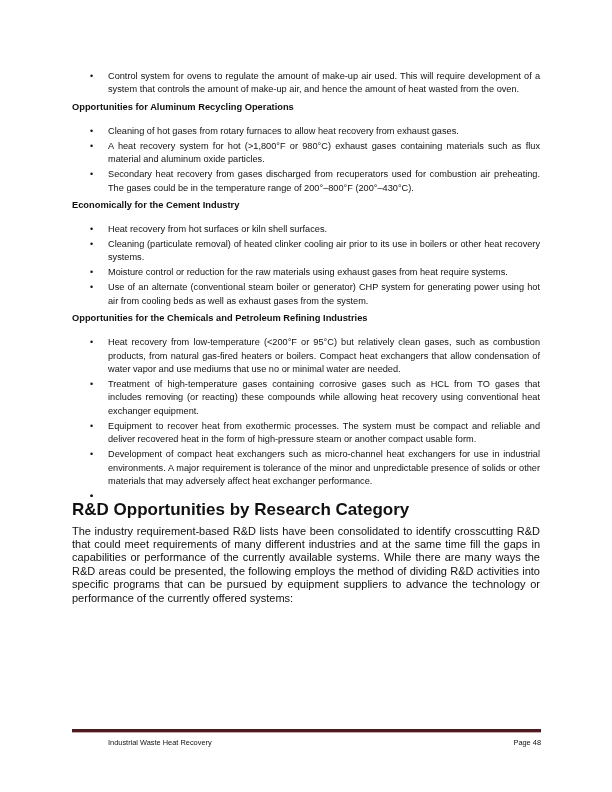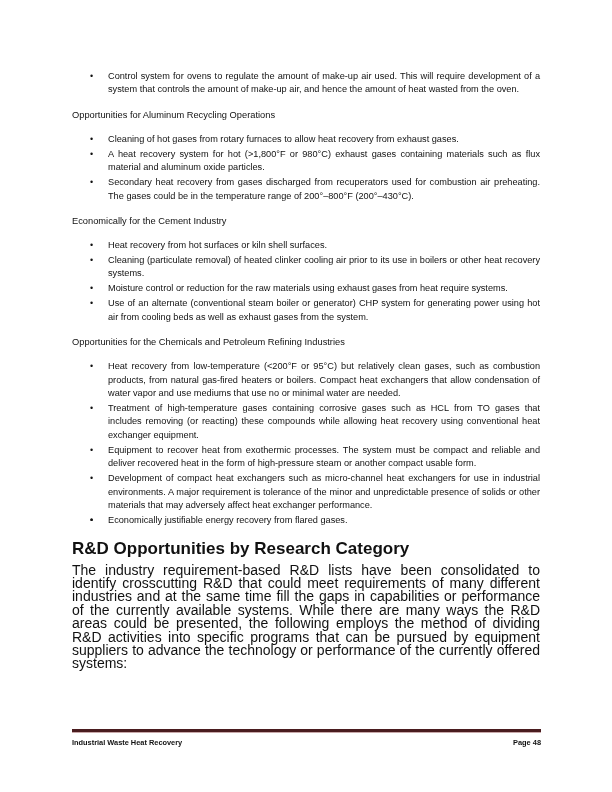--- a/index.html
+++ b/index.html
@@ -1,31 +1,31 @@
 <!DOCTYPE html>
 <html><head>
 <meta charset="utf-8">
 <style>
   html, body { margin: 0; padding: 0; background: #ffffff; }
   body { width: 612px; height: 792px; position: relative; overflow: hidden;
          font-family: "Liberation Sans", sans-serif; color: #111; }
   .page { position: absolute; left: 72px; top: 70px; width: 468px; }
-  .p { font-size: 14px; line-height: 13.4px; text-align: justify; margin: 0; }
+  .p { font-size: 11px; line-height: 13.4px; text-align: justify; margin: 0; }
   ul.bl { list-style: none; margin: 0; padding: 0; }
   ul.bl li { position: relative; padding-left: 36px; font-size: 9.2px; line-height: 13.4px;
              text-align: justify; margin: 0 0 1.6px 0; }
   ul.bl li .bullet { position: absolute; left: 18px; top: 0; font-size: 9px; }
-  .h3 { font-size: 9.3px; font-weight: normal; margin: 12px 0 12px 0; line-height: 12px; }
+  .h3 { font-size: 9.3px; font-weight: bold; margin: 4px 0 12px 0; line-height: 12px; }
   .h2 { font-size: 17px; font-weight: bold; margin: 14px 0 8px 0; line-height: 14px; }
   .sec1 { margin-top: 0; }
   .footer { position: absolute; left: 72px; width: 469px; top: 729px; }
   .rule-dark { height: 3px; background: #4a1c1f; }
   .rule-light { height: 1px; background: #c9a9aa; margin-top: 0px; }
-  .footer-row { display: flex; justify-content: space-between; font-size: 7.4px; font-weight: bold;
-                margin-top: 5px; }
+  .footer-row { display: flex; justify-content: space-between; font-size: 7.4px; font-weight: normal;
+                margin-top: 5px; margin-left: 36px; }
 </style>
 </head>
 <body>
 
 <div class="page">
 
   <ul class="bl sec1">
     <li><span class="bullet">•</span><span>Control system for ovens to regulate the amount of make-up air used. This will require development of a system that controls the amount of make-up air, and hence the amount of heat wasted from the oven.</span></li>
   </ul>
 
@@ -44,21 +44,21 @@
     <li><span class="bullet">•</span><span>Use of an alternate (conventional steam boiler or generator) CHP system for generating power using hot air from cooling beds as well as exhaust gases from the system.</span></li>
   </ul>
 
   <div class="h3">Opportunities for the Chemicals and Petroleum Refining Industries</div>
   <ul class="bl">
     <li><span class="bullet">•</span><span>Heat recovery from low-temperature (&lt;200°F or 95°C) but relatively clean gases, such as combustion products, from natural gas-fired heaters or boilers. Compact heat exchangers that allow condensation of water vapor and use mediums that use no or minimal water are needed.</span></li>
     <li><span class="bullet">•</span><span>Treatment of high-temperature gases containing corrosive gases such as HCL from TO gases that includes removing (or reacting) these compounds while allowing heat recovery using conventional heat exchanger equipment.</span></li>
     <li><span class="bullet">•</span><span>Equipment to recover heat from exothermic processes. The system must be compact and reliable and deliver recovered heat in the form of high-pressure steam or another compact usable form.</span></li>
     <li><span class="bullet">•</span><span>Development of compact heat exchangers such as micro-channel heat exchangers for use in industrial environments. A major requirement is tolerance of the minor and unpredictable presence of solids or other materials that may adversely affect heat exchanger performance.</span></li>
     <li><span class="bullet">•</span></li>
-    <li><span class="bullet">•</span><span>Economically justifiable energy recovery from flared gases.</span></li>
+    <li><span class="bullet">•</span></li>
   </ul>
 
   <div class="h2">R&amp;D Opportunities by Research Category</div>
   <p class="p">The industry requirement-based R&amp;D lists have been consolidated to identify crosscutting R&amp;D that could meet requirements of many different industries and at the same time fill the gaps in capabilities or performance of the currently available systems. While there are many ways the R&amp;D areas could be presented, the following employs the method of dividing R&amp;D activities into specific programs that can be pursued by equipment suppliers to advance the technology or performance of the currently offered systems:</p>
 </div>
 
 <div class="footer">
   <div class="rule-dark"></div>
   <div class="rule-light"></div>
   <div class="footer-row">

